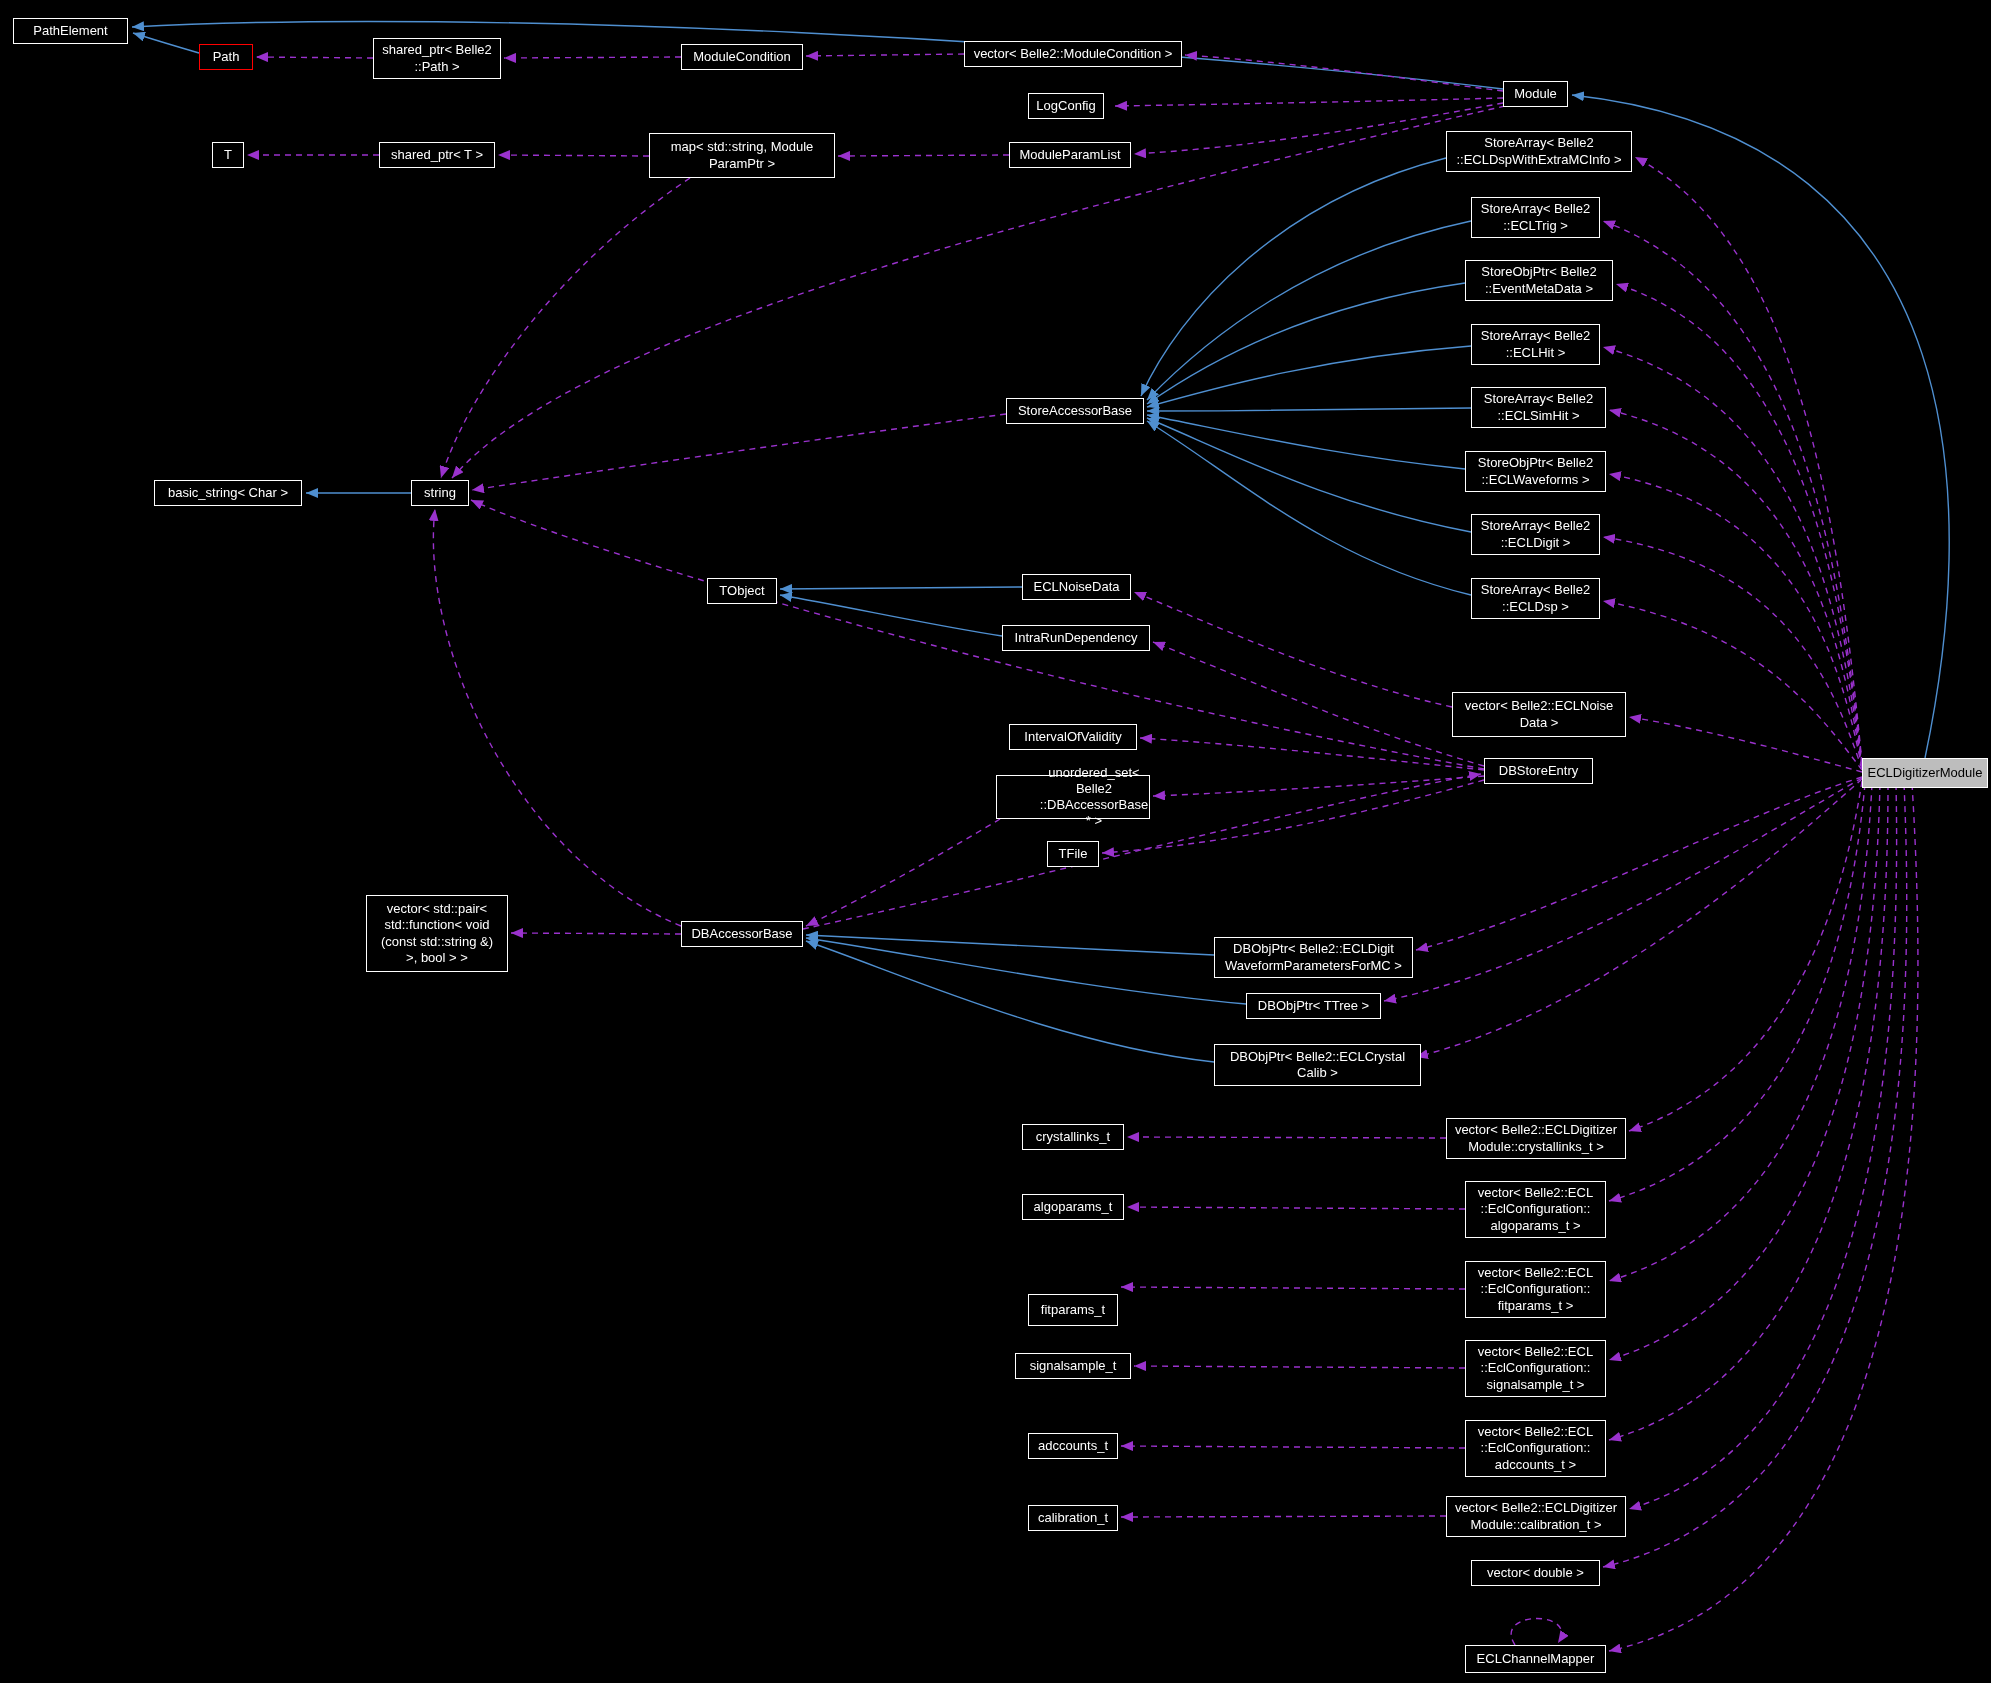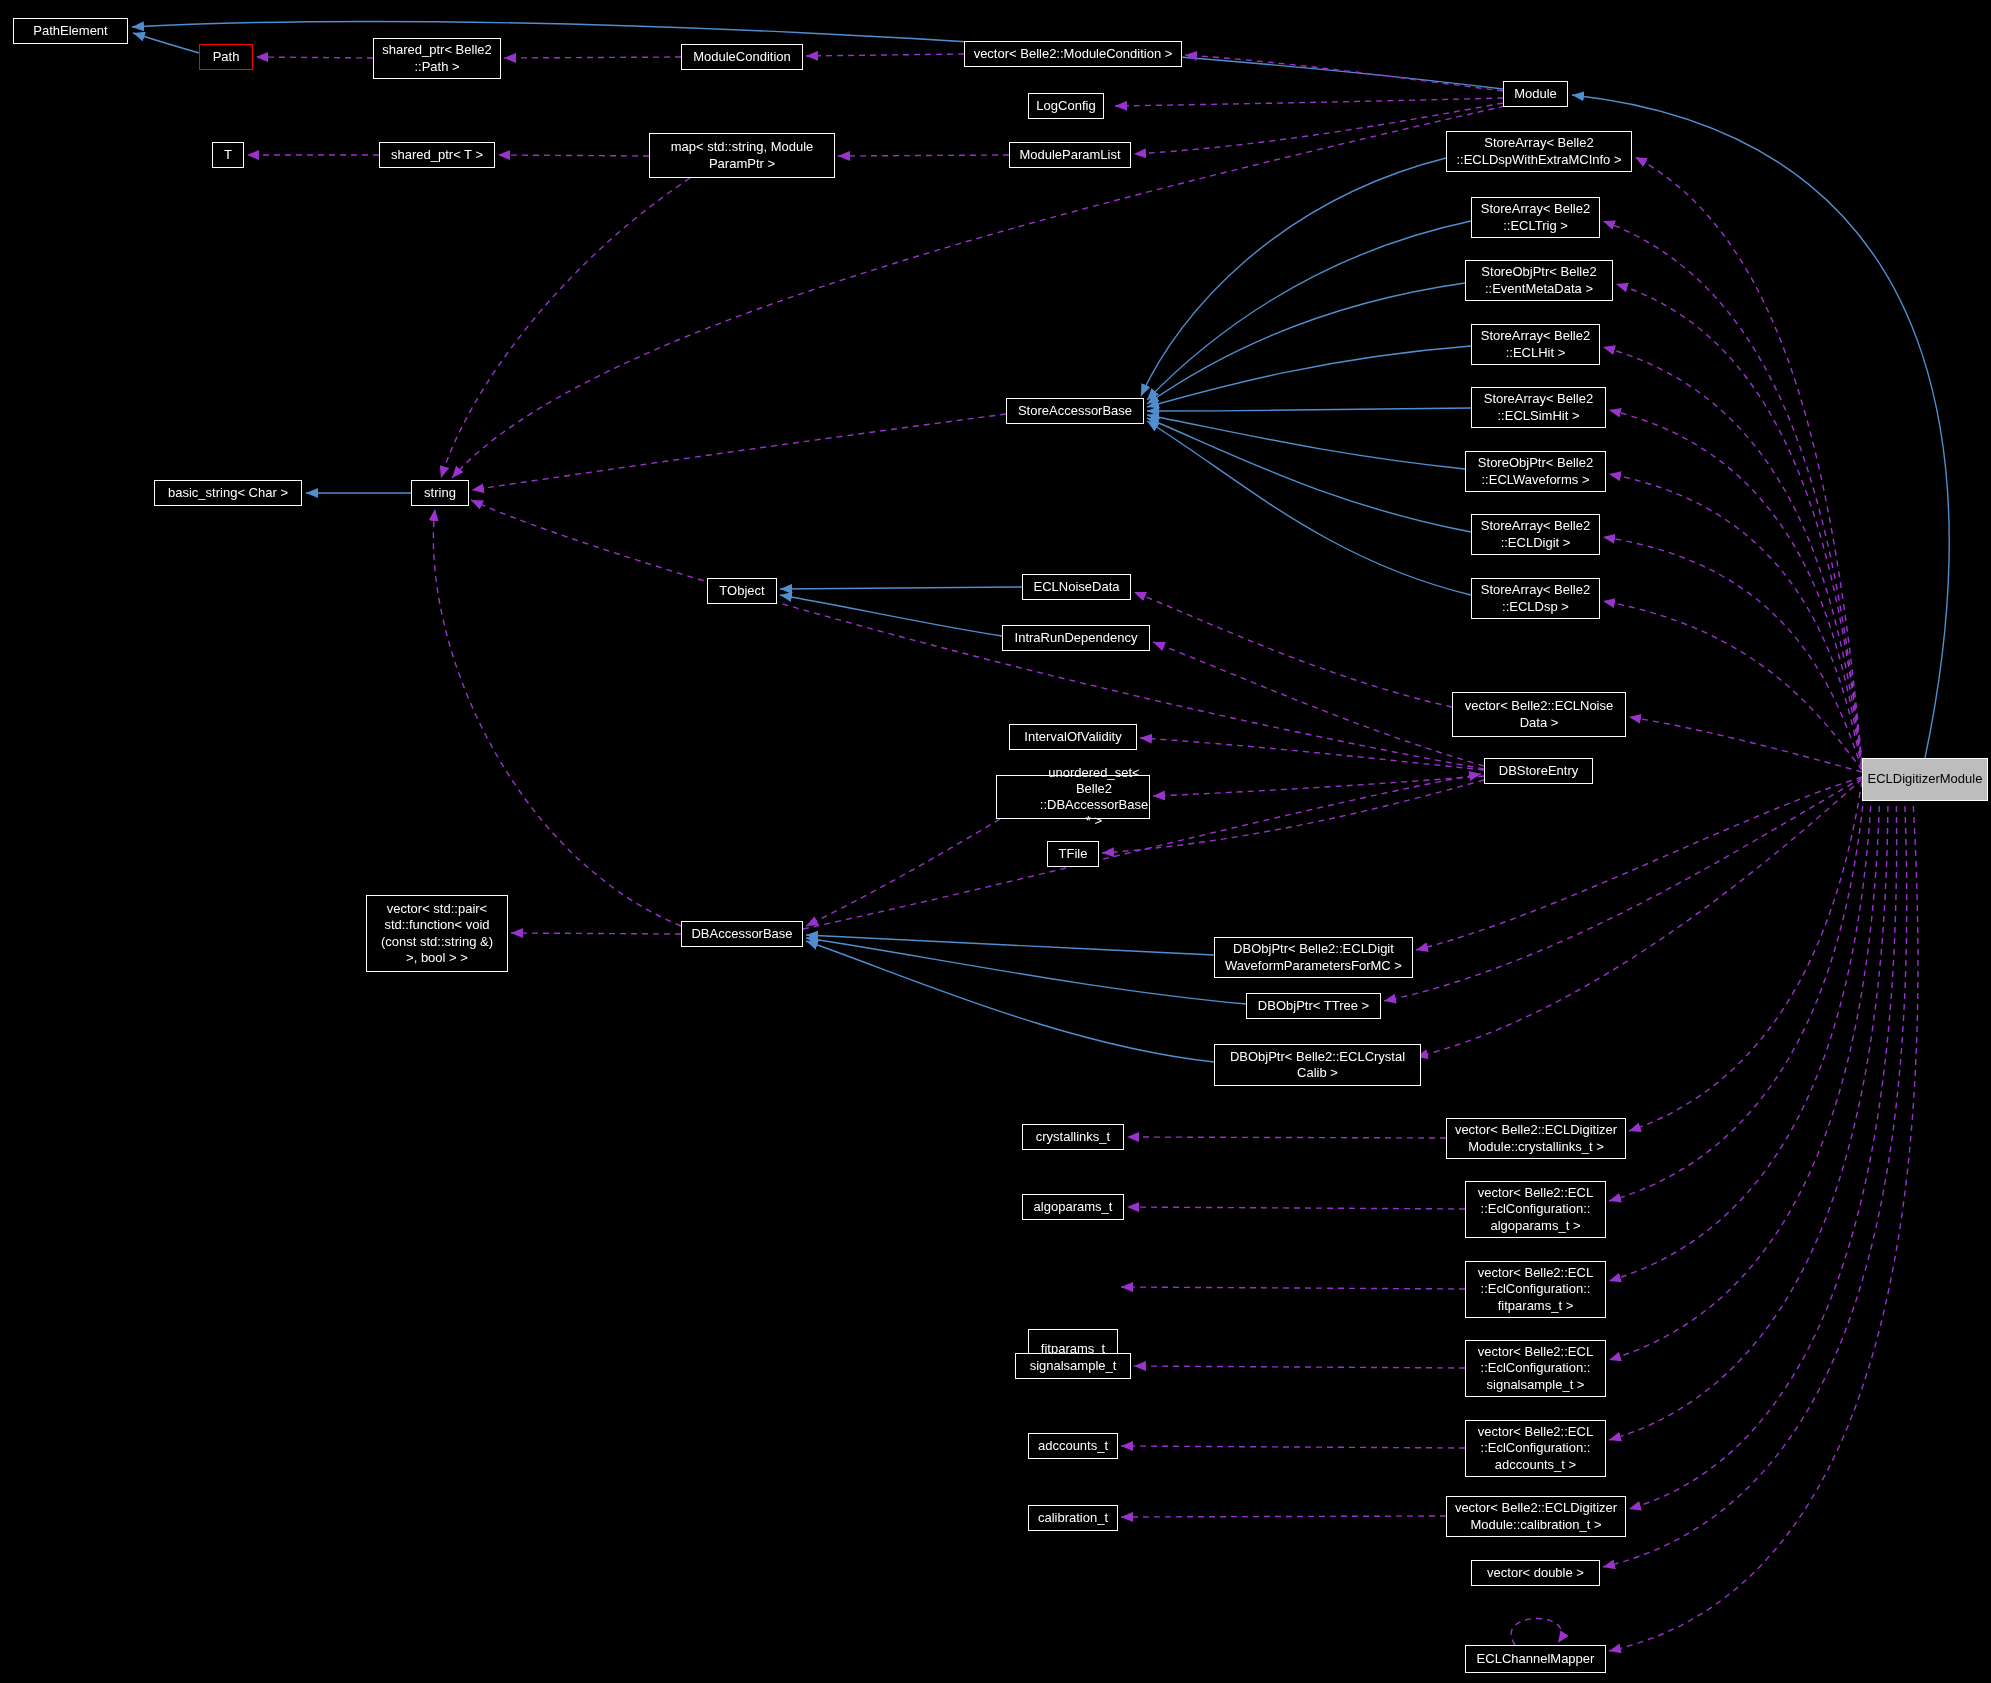--- a/index.html
+++ b/index.html
@@ -157,31 +157,31 @@
     <div class="node" style="left: 1246px; top: 993px; width: 135px; height: 26px;">DBObjPtr&lt; TTree &gt;</div>
     <div class="node" style="left: 1214px; top: 1044px; width: 207px; height: 42px;">DBObjPtr&lt; Belle2::ECLCrystal
 Calib &gt;</div>
     <div class="node" style="left: 1022px; top: 1124px; width: 102px; height: 26px;">crystallinks_t</div>
     <div class="node" style="left: 1446px; top: 1118px; width: 180px; height: 41px;">vector&lt; Belle2::ECLDigitizer
 Module::crystallinks_t &gt;</div>
     <div class="node" style="left: 1022px; top: 1194px; width: 102px; height: 26px;">algoparams_t</div>
     <div class="node" style="left: 1465px; top: 1181px; width: 141px; height: 57px;">vector&lt; Belle2::ECL
 ::EclConfiguration::
 algoparams_t &gt;</div>
-    <div class="node" style="left: 1028px; top: 1329px; width: 90px; height: 41px;">fitparams_t</div>
+    <div class="node" style="left: 1028px; top: 1294px; width: 90px; height: 32px;">fitparams_t</div>
     <div class="node" style="left: 1465px; top: 1261px; width: 141px; height: 57px;">vector&lt; Belle2::ECL
 ::EclConfiguration::
 fitparams_t &gt;</div>
     <div class="node" style="left: 1015px; top: 1353px; width: 116px; height: 26px; text-align: center;">signalsample_t</div>
     <div class="node" style="left: 1465px; top: 1340px; width: 141px; height: 57px;">vector&lt; Belle2::ECL
 ::EclConfiguration::
 signalsample_t &gt;</div>
     <div class="node" style="left: 1028px; top: 1433px; width: 90px; height: 26px;">adccounts_t</div>
     <div class="node" style="left: 1465px; top: 1420px; width: 141px; height: 57px;">vector&lt; Belle2::ECL
 ::EclConfiguration::
 adccounts_t &gt;</div>
     <div class="node" style="left: 1028px; top: 1505px; width: 90px; height: 26px;">calibration_t</div>
     <div class="node" style="left: 1446px; top: 1496px; width: 180px; height: 41px;">vector&lt; Belle2::ECLDigitizer
 Module::calibration_t &gt;</div>
     <div class="node" style="left: 1471px; top: 1560px; width: 129px; height: 26px;">vector&lt; double &gt;</div>
     <div class="node" style="left: 1465px; top: 1645px; width: 141px; height: 28px;">ECLChannelMapper</div>
-    <div class="node main" style="left: 1862px; top: 758px; width: 126px; height: 43px;">ECLDigitizerModule</div>
+    <div class="node main" style="left: 1862px; top: 758px; width: 126px; height: 30px;">ECLDigitizerModule</div>
   </div>
 
 </body></html>

